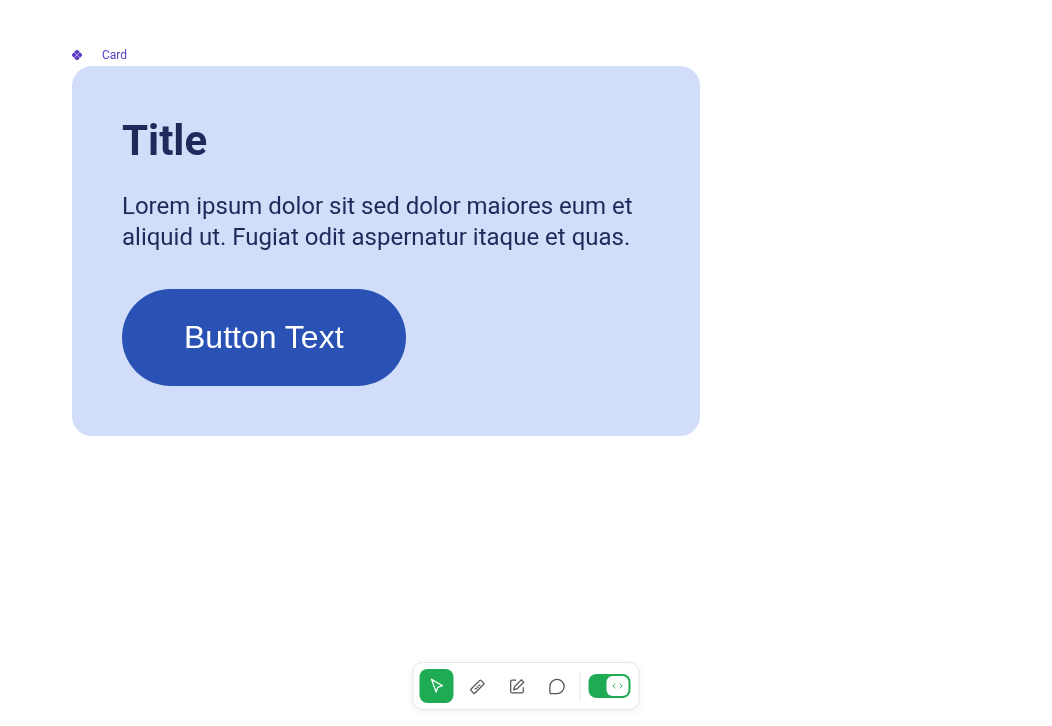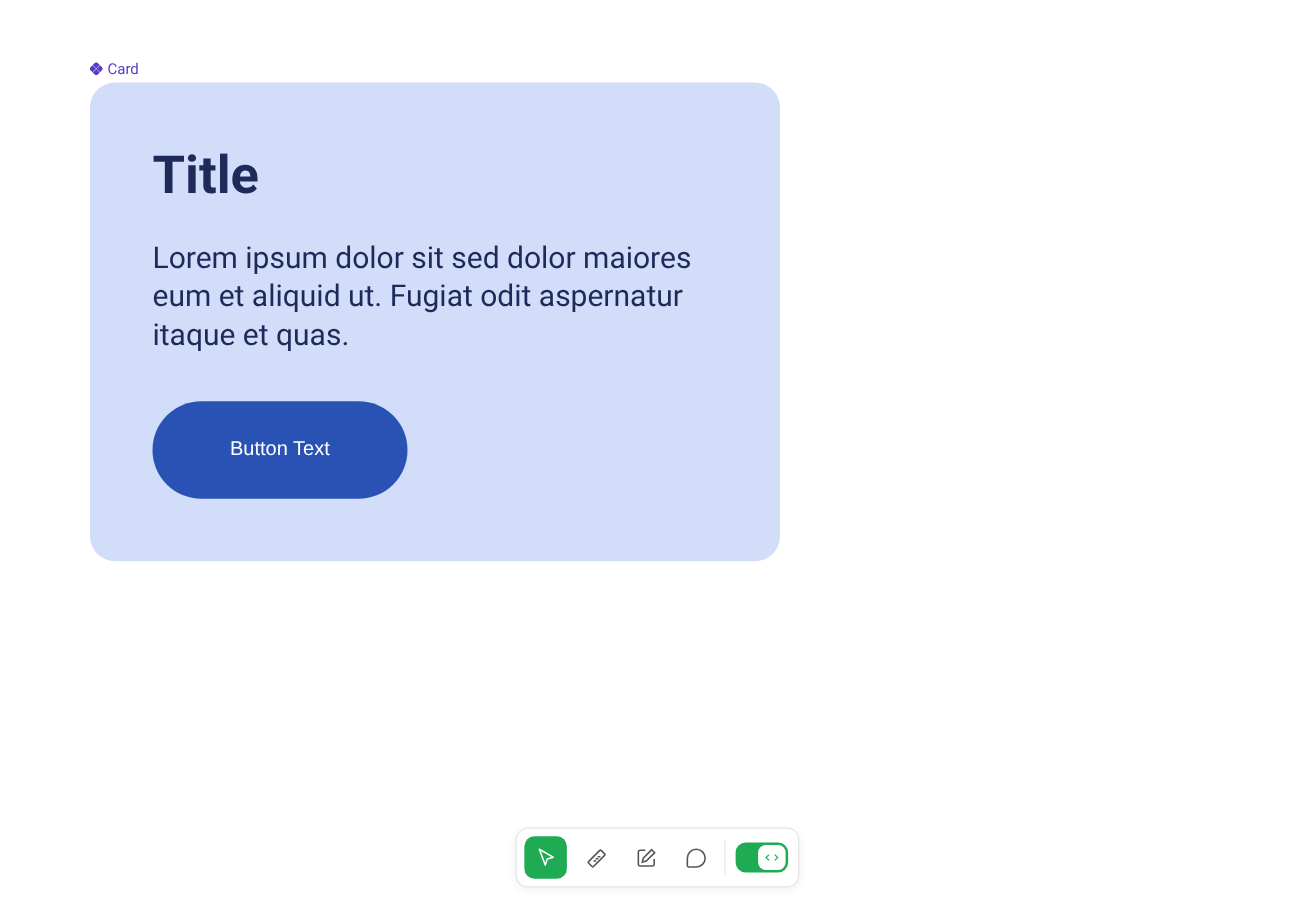--- a/index.html
+++ b/index.html
@@ -17,57 +17,57 @@
     }
     .canvas {
       position: relative;
       width: 100%;
       height: 100%;
       padding: 48px 72px;
     }
     .component-label {
       display: flex;
       align-items: center;
-      gap: 4px;
+      gap: 20px;
       color: #5b3cc4;
       font-size: 12px;
       font-weight: 400;
       margin-bottom: 4px;
     }
     .component-label svg {
       width: 10px;
       height: 10px;
       fill: #5b3cc4;
     }
     .card {
       background: #d2ddf9;
       border-radius: 20px;
       padding: 50px 36px 50px 50px;
-      width: 552px;
+      width: 628px;
     }
     .card-title {
       font-size: 42px;
       font-weight: 700;
       color: #1e2a5a;
       margin-bottom: 26px;
     }
     .card-body {
       font-size: 24px;
       line-height: 1.3;
       color: #1e2a5a;
       margin-bottom: 36px;
       font-weight: 400;
     }
     .card-button {
       background: #2a52b5;
       color: #ffffff;
       border: none;
       border-radius: 999px;
       padding: 30px 62px;
-      font-size: 16px;
+      font-size: 32px;
       font-weight: 400;
       cursor: pointer;
       display: inline-block;
     }
     .toolbar {
       position: absolute;
       bottom: 16px;
       left: 50%;
       transform: translateX(-50%);
       display: flex;

